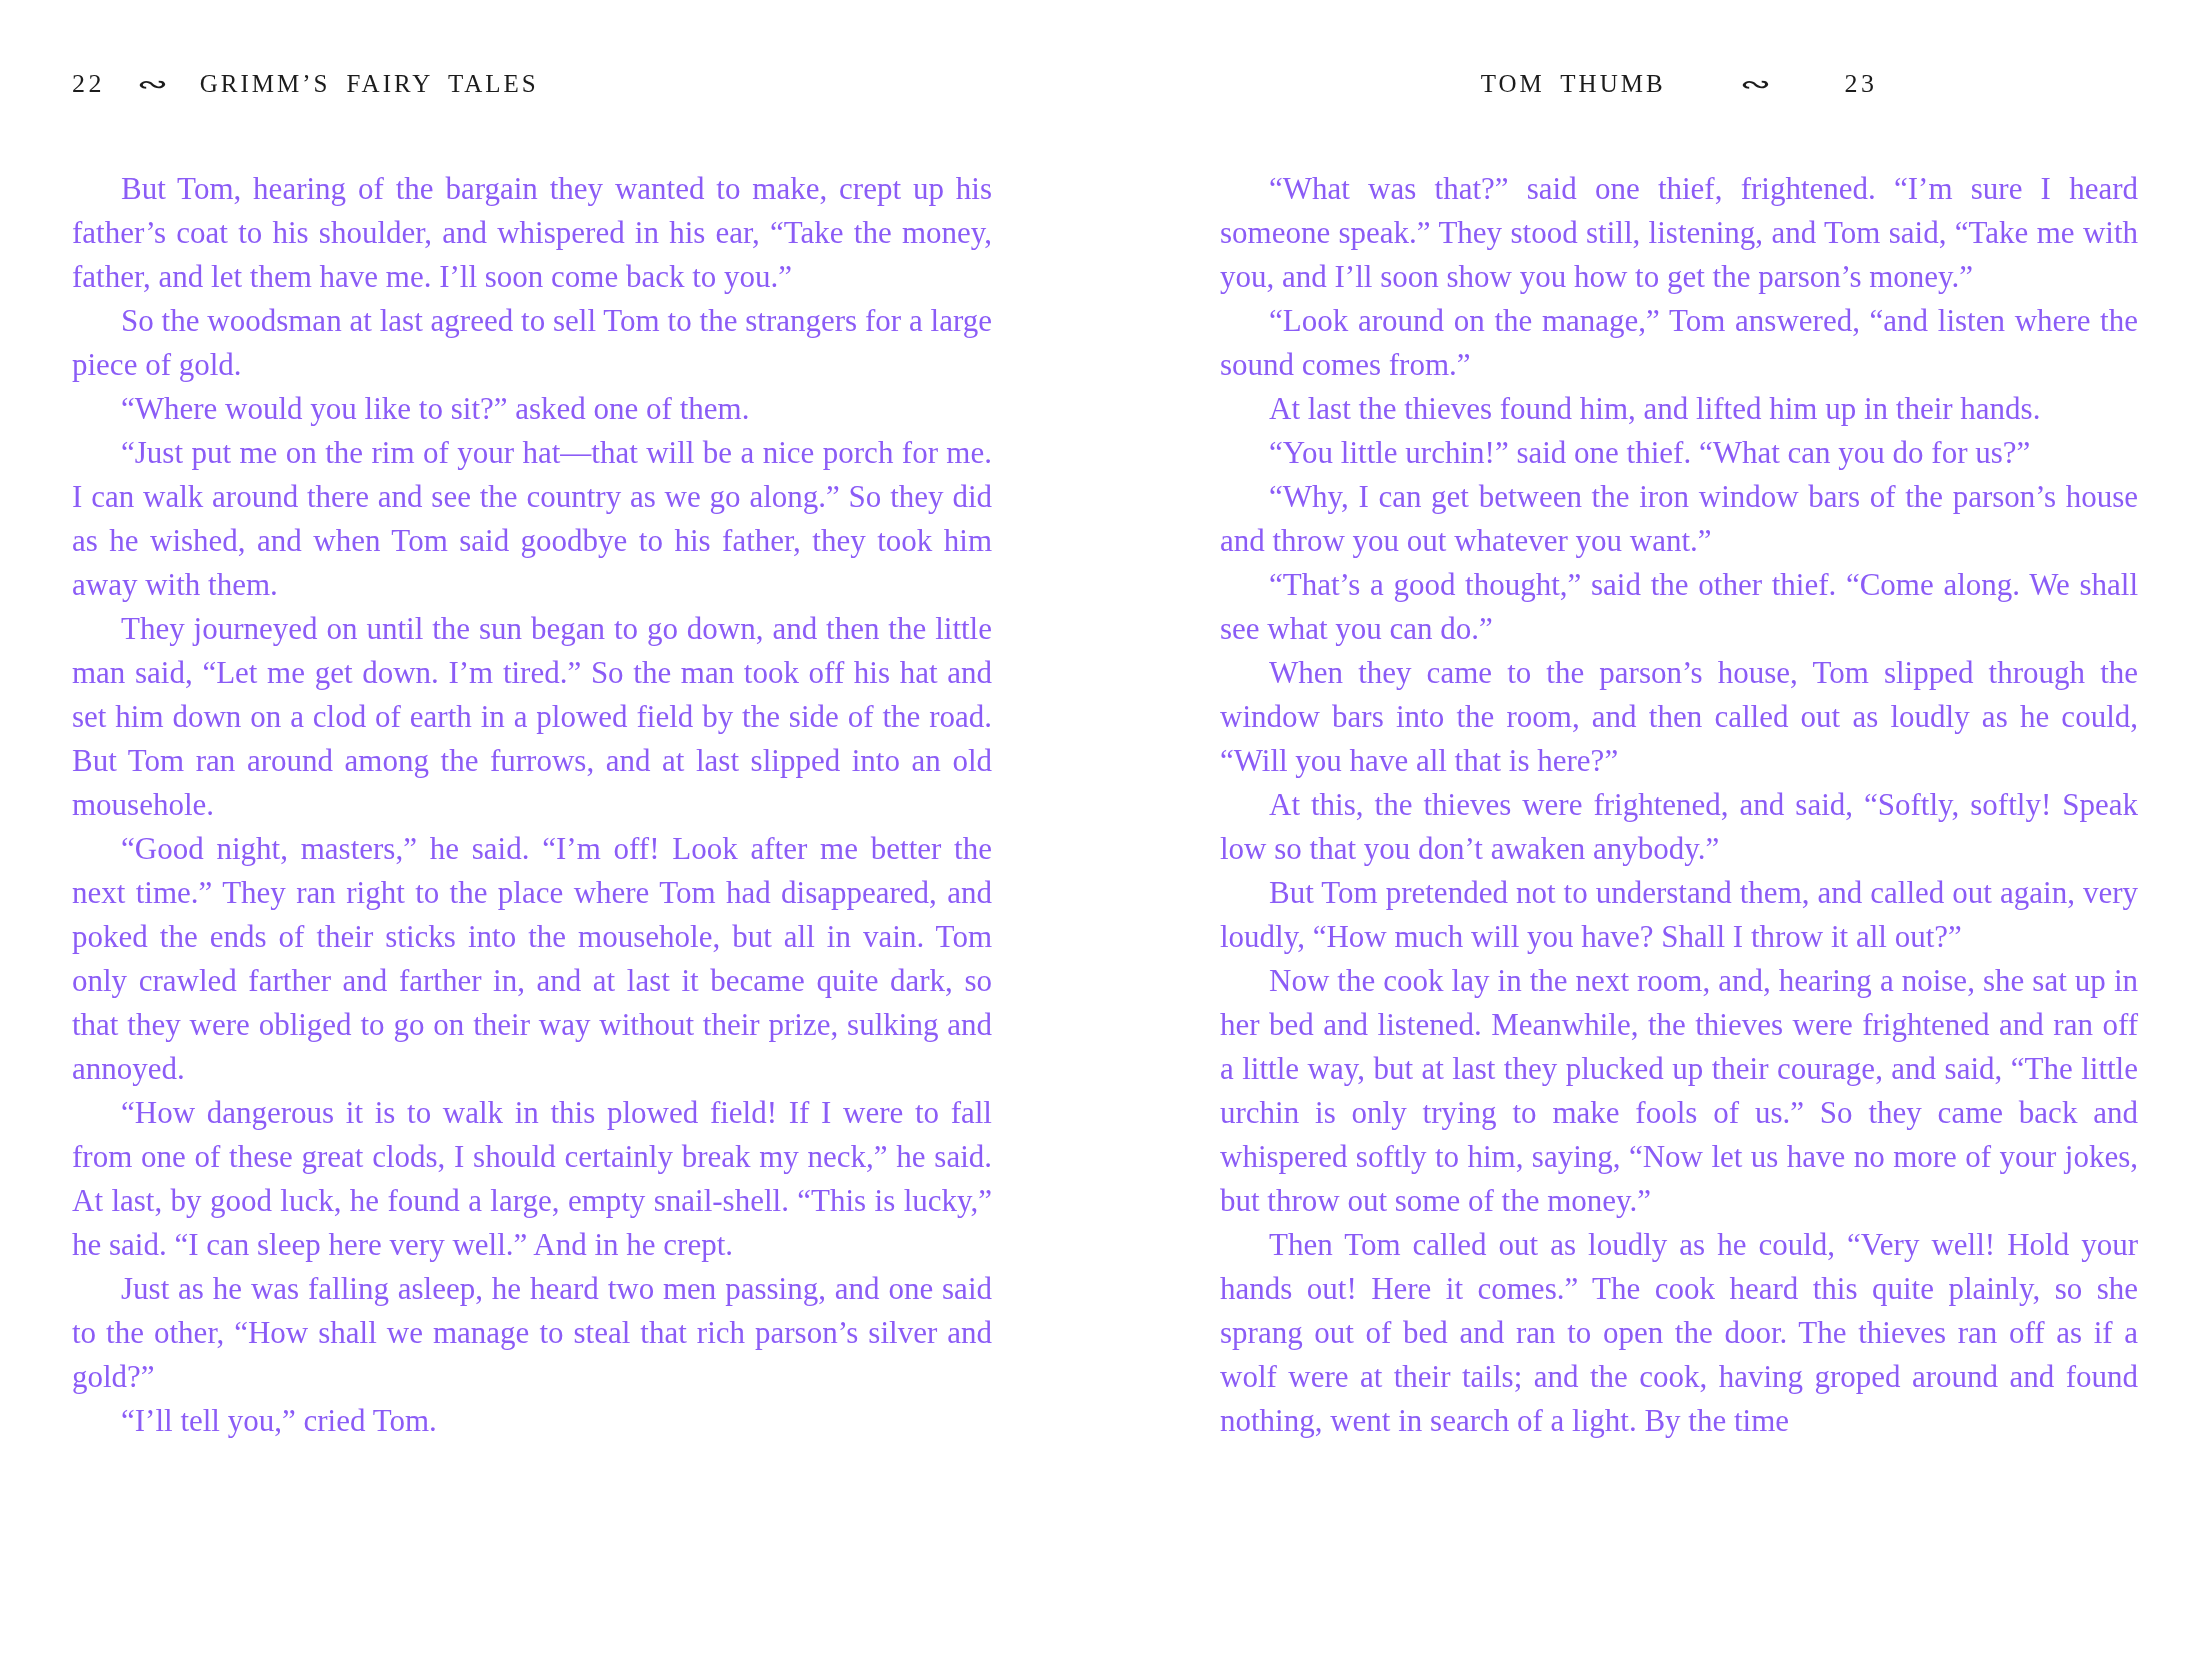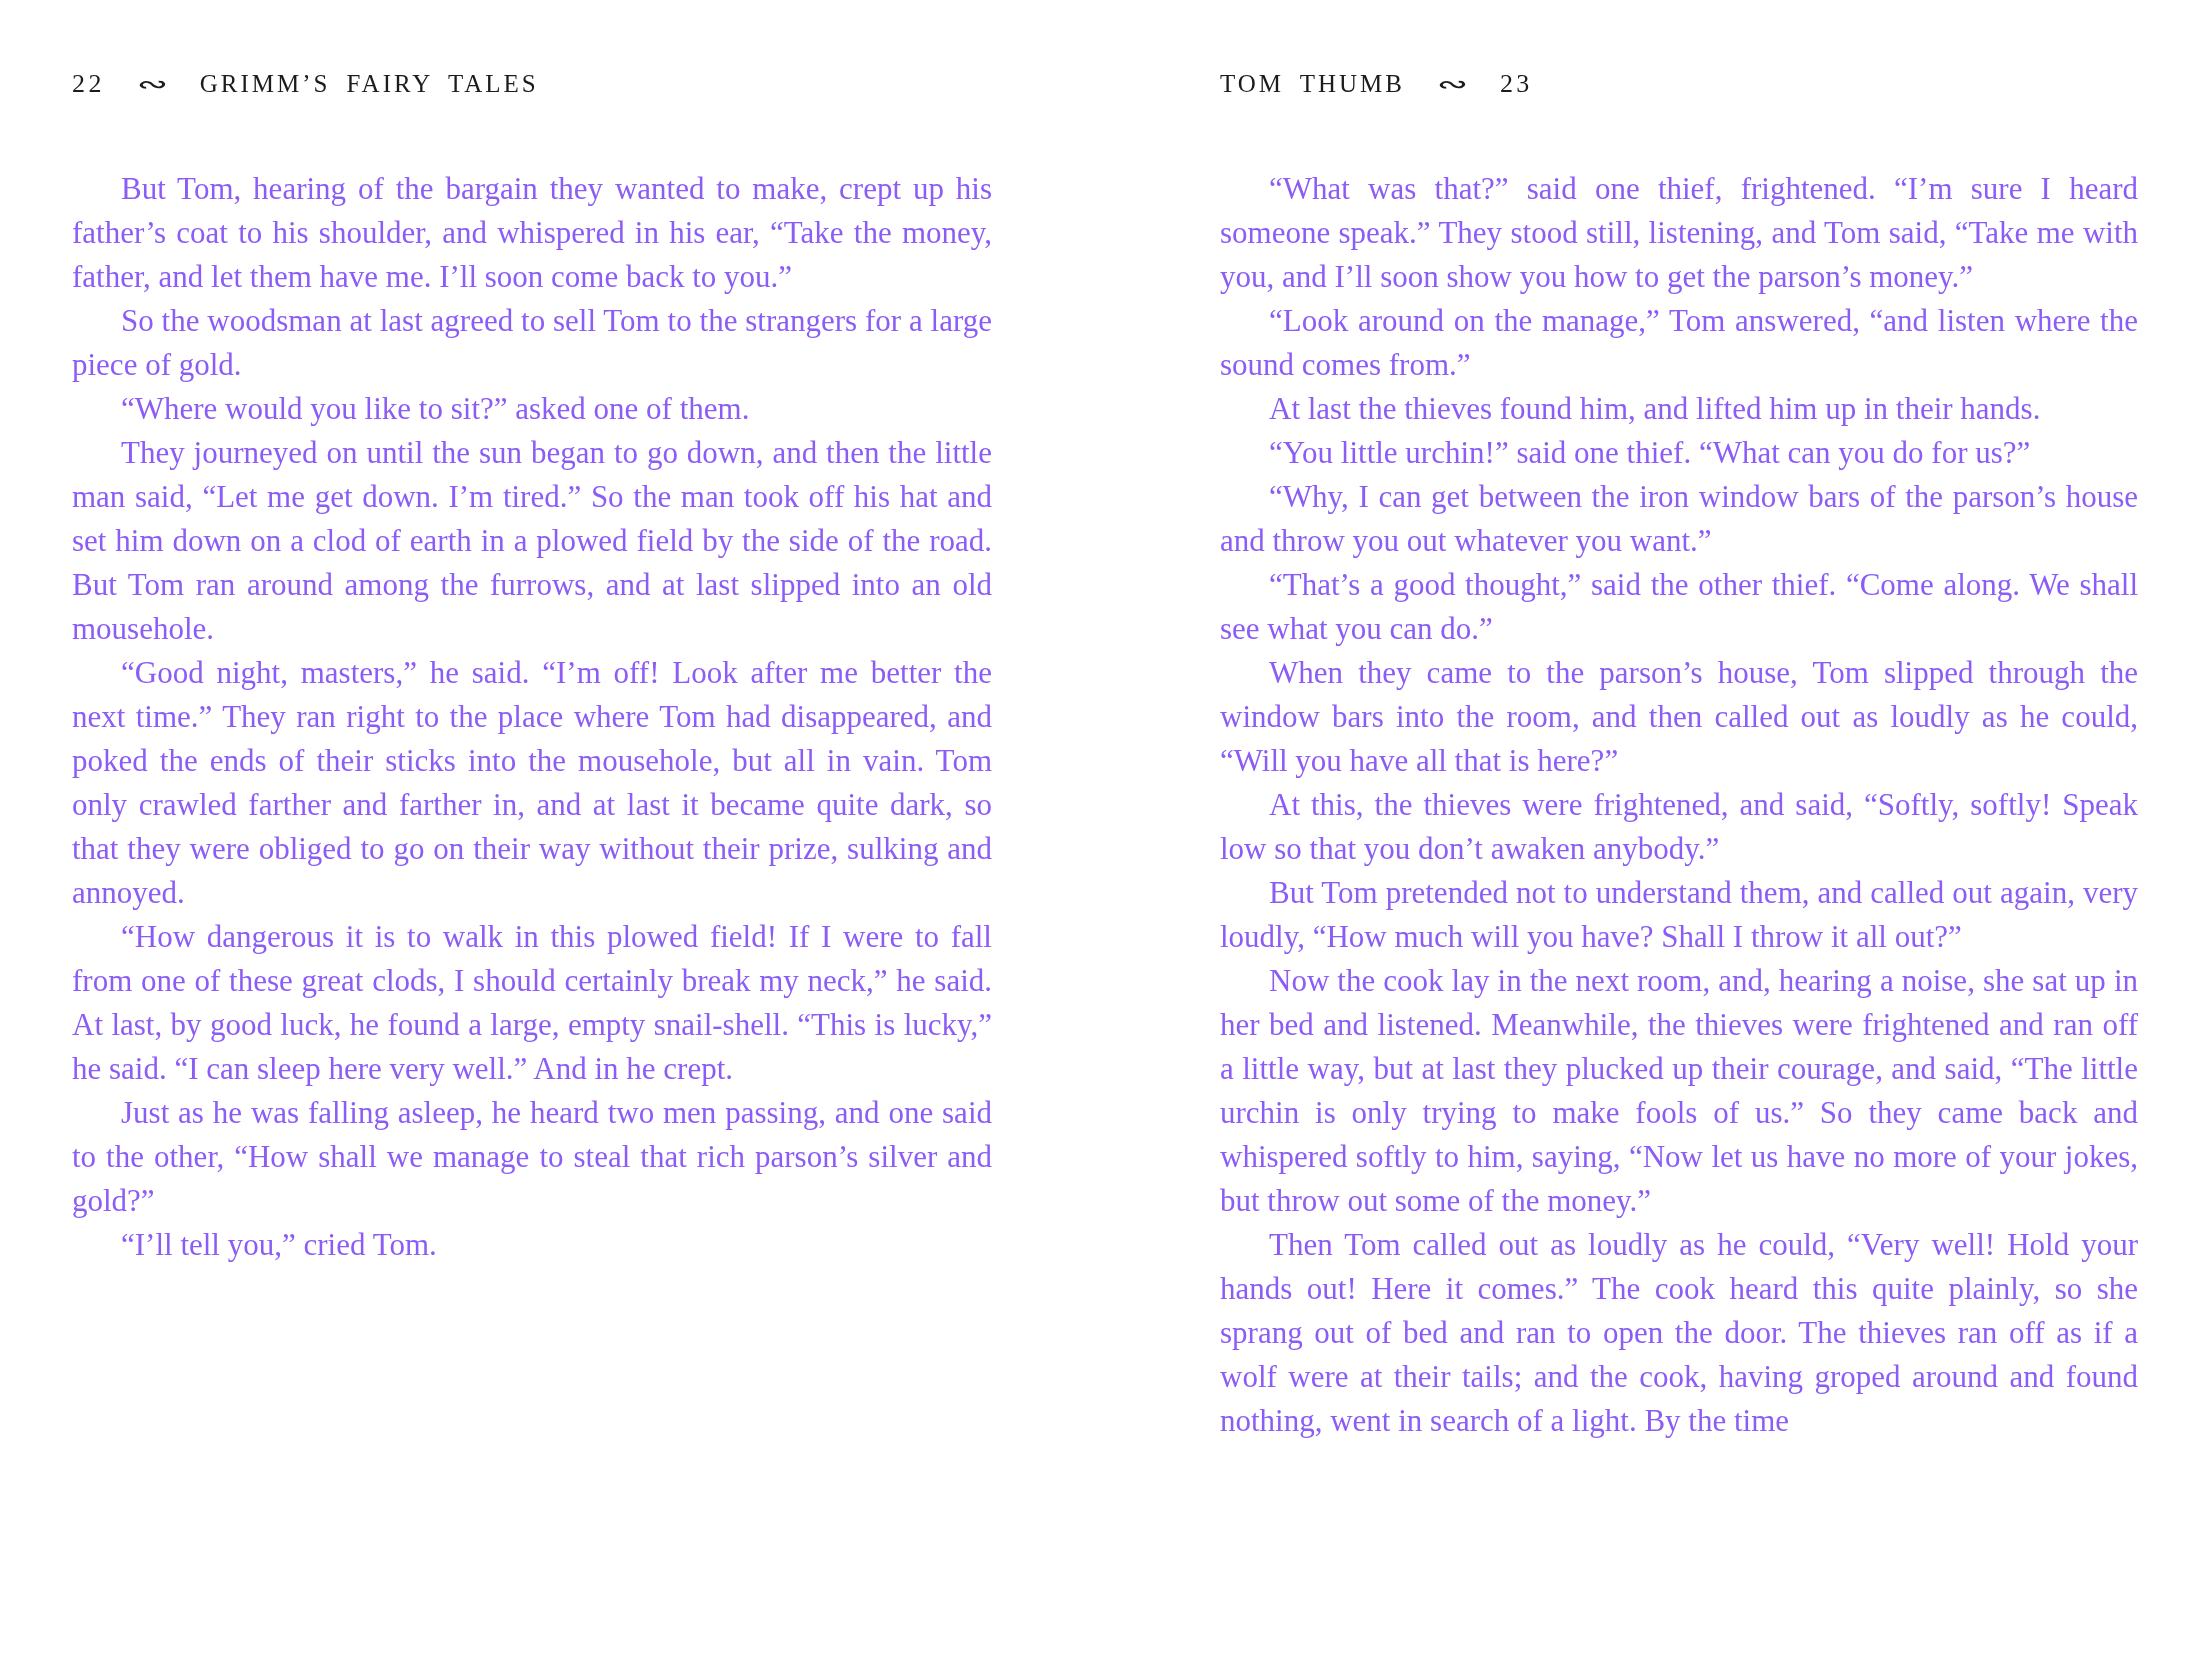--- a/index.html
+++ b/index.html
@@ -31,21 +31,22 @@
     display: flex;
     align-items: baseline;
     font-size: 25px;
     line-height: 30px;
     letter-spacing: 3px;
     word-spacing: 6.8px;
     white-space: nowrap;
     color: #1c1c1c;
   }
   .page-right .running-header {
-    justify-content: flex-start;
+    justify-content: center;
+    gap: 42px;
   }
   .folio {
     font-size: 26px;
     letter-spacing: 3.4px;
   }
   .ornament {
     font-family: "DejaVu Sans", sans-serif;
     font-size: 25px;
     letter-spacing: 0;
     margin: 0 37px;
@@ -76,20 +77,21 @@
 <section class="page page-left">
   <div class="running-header">
     <span class="folio">22</span>
     <span class="ornament">∾</span>
     <span class="running-title">GRIMM’S FAIRY TALES</span>
   </div>
   <div class="page-body">
       <p>But Tom, hearing of the bargain they wanted to make, crept up his father’s coat to his shoulder, and whispered in his ear, “Take the money, father, and let them have me. I’ll soon come back to you.”</p>
       <p>So the woodsman at last agreed to sell Tom to the strangers for a large piece of gold.</p>
       <p>“Where would you like to sit?” asked one of them.</p>
+      <p>“Just put me on the rim of your hat—that will be a nice porch for me. I can walk around there and see the country as we go along.” So they did as he wished, and when Tom said goodbye to his father, they took him away with them.</p>
       <p>They journeyed on until the sun began to go down, and then the little man said, “Let me get down. I’m tired.” So the man took off his hat and set him down on a clod of earth in a plowed field by the side of the road. But Tom ran around among the furrows, and at last slipped into an old mousehole.</p>
       <p>“Good night, masters,” he said. “I’m off! Look after me better the next time.” They ran right to the place where Tom had disappeared, and poked the ends of their sticks into the mousehole, but all in vain. Tom only crawled farther and farther in, and at last it became quite dark, so that they were obliged to go on their way without their prize, sulking and annoyed.</p>
       <p>“How dangerous it is to walk in this plowed field! If I were to fall from one of these great clods, I should certainly break my neck,” he said. At last, by good luck, he found a large, empty snail-shell. “This is lucky,” he said. “I can sleep here very well.” And in he crept.</p>
       <p>Just as he was falling asleep, he heard two men passing, and one said to the other, “How shall we manage to steal that rich parson’s silver and gold?”</p>
       <p>“I’ll tell you,” cried Tom.</p>
     </div>
 </section>
 
 <section class="page page-right">
   <div class="running-header">

